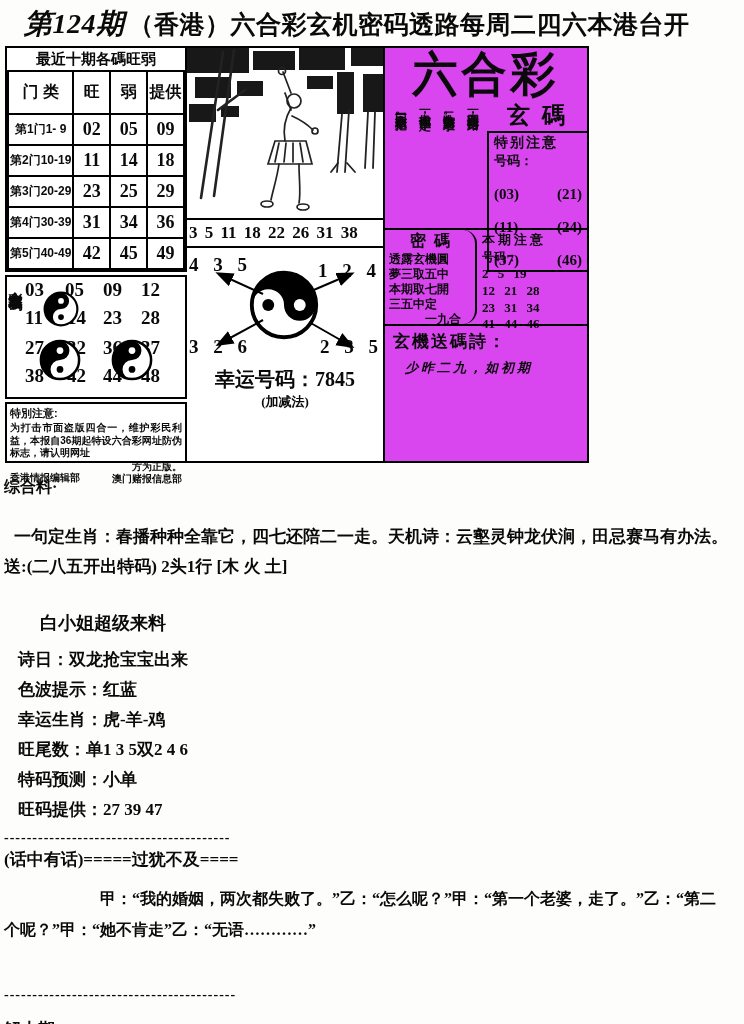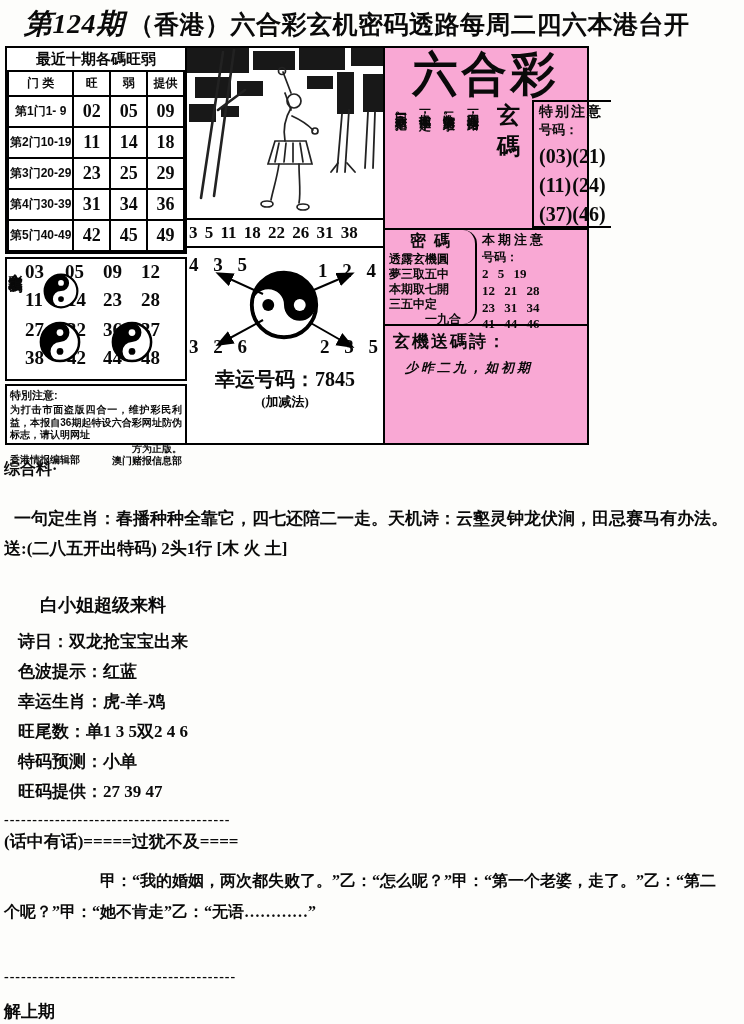--- a/index.html
+++ b/index.html
@@ -8,21 +8,21 @@
   .header{padding:5px 0 3px 24px;font-weight:bold;font-size:25px;white-space:nowrap;letter-spacing:.5px;}
   .header .issue{font-style:italic;font-size:28px;margin-right:4px;}
   
   .top-block{display:flex;margin-left:5px;width:696px;align-items:stretch;}
   .col-left{width:182px;display:flex;flex-direction:column;gap:3px;}
   .box{border:2px solid #000;background:#fff;}
   .hot-title{font-weight:bold;font-size:15px;text-align:center;padding:2px 0 1px;
              font-family:"Liberation Sans","DejaVu Sans",sans-serif;}
   table.hot{border-collapse:collapse;width:100%;}
   .hot th,.hot td{border:2px solid #000;text-align:center;padding:0;}
-  .hot th{font-size:12px;padding:3px 0;font-family:"Liberation Sans",sans-serif;}
+  .hot th{font-size:16px;padding:10px 0;font-family:"Liberation Sans",sans-serif;}
   .hot td.gate{font-size:12px;font-weight:bold;white-space:nowrap;padding:6px 1px;
                font-family:"Liberation Sans",sans-serif;}
   .hot td.num{font-size:18px;font-weight:bold;width:38px;}
   .lucky-box{display:flex;height:116px;position:relative;padding:2px 2px;}
   .vlabel{writing-mode:vertical-rl;text-orientation:upright;font-weight:bold;font-size:14px;
           line-height:1;letter-spacing:1px;font-family:"Liberation Sans",sans-serif;padding-top:1px;}
   .lucky-grid{position:relative;flex:1;}
   .lucky-grid span{position:absolute;font-size:19px;font-weight:bold;}
   .yy{position:absolute;}
   .note-box{padding:2px 3px 3px;font-size:10px;font-weight:bold;
@@ -39,34 +39,34 @@
           padding:3px 2px;white-space:nowrap;word-spacing:3px;}
   .taiji-diagram{position:relative;height:116px;}
   .corner{position:absolute;font-size:19px;font-weight:bold;letter-spacing:5px;white-space:nowrap;}
   .c-tl{left:2px;top:6px;} .c-tr{right:2px;top:12px;}
   .c-bl{left:2px;bottom:6px;} .c-br{right:0px;bottom:6px;}
   .center-yy{position:absolute;left:62px;top:22px;transform:rotate(90deg);}
   .arrows{position:absolute;left:0;top:0;}
   .lucky-line{font-weight:bold;font-size:20px;text-align:center;margin-top:2px;white-space:nowrap;}
   .method{text-align:center;font-size:13px;font-weight:bold;}
   
-  .col-right{width:202px;border:2px solid #000;display:flex;flex-direction:column;background:#f9a8d4;}
+  .col-right{width:202px;border:2px solid #000;display:flex;flex-direction:column;background:#d946ef;}
   .logo{font-weight:bold;font-size:45px;text-align:center;letter-spacing:4px;line-height:1.15;
         font-family:"Liberation Sans","DejaVu Sans",sans-serif;transform:scaleY(1.04);}
   .rp-mid{display:flex;height:128px;}
   .poem-cols{flex:1;display:flex;justify-content:space-between;padding:3px 8px 0 10px;}
   .pcol{writing-mode:vertical-rl;text-orientation:upright;font-weight:bold;font-size:12px;
         letter-spacing:1px;line-height:1;font-family:"Liberation Sans",sans-serif;}
-  .rp-right{width:100px;display:flex;flex-direction:row;}
+  .rp-right{width:100px;display:flex;flex-direction:column;}
   .xuanji{font-weight:bold;font-size:23px;text-align:center;letter-spacing:12px;padding-left:10px;
           font-family:"Liberation Sans",sans-serif;}
   .attention-box{border:2px solid #000;border-right:none;flex:1;padding:1px 5px;font-weight:bold;}
   .att-title{font-size:14px;letter-spacing:2px;font-family:"Liberation Sans",sans-serif;}
   .att-sub{font-size:13px;font-family:"Liberation Sans",sans-serif;}
-  .att-row{font-size:20px;display:flex;justify-content:space-between;margin-top:6px;}
+  .att-row{font-size:15px;display:flex;justify-content:space-between;margin-top:16px;}
   .rp-boxes{border-top:2px solid #000;display:flex;height:94px;}
   .mima-box{flex:1;border-right:2px solid #000;padding:1px 4px;border-radius:14px;}
   .mima-title{text-align:center;font-weight:bold;font-size:16px;letter-spacing:8px;padding-left:8px;
               font-family:"Liberation Sans",sans-serif;}
   .mima-line{font-weight:bold;font-size:12px;line-height:1.25;font-family:"Liberation Sans",sans-serif;}
   .mima-last{text-align:right;padding-right:10px;}
   .benqi-box{width:100px;padding:1px 5px;}
   .benqi-title{font-weight:bold;font-size:13px;letter-spacing:3px;font-family:"Liberation Sans",sans-serif;}
   .benqi-sub{font-weight:bold;font-size:12px;font-family:"Liberation Sans",sans-serif;}
   .benqi-row{font-weight:bold;font-size:13px;word-spacing:6px;line-height:1.3;}

